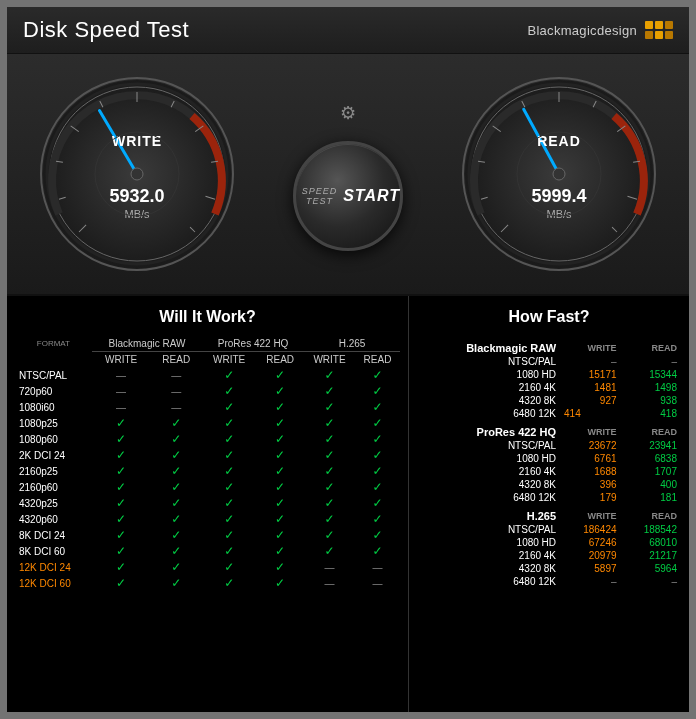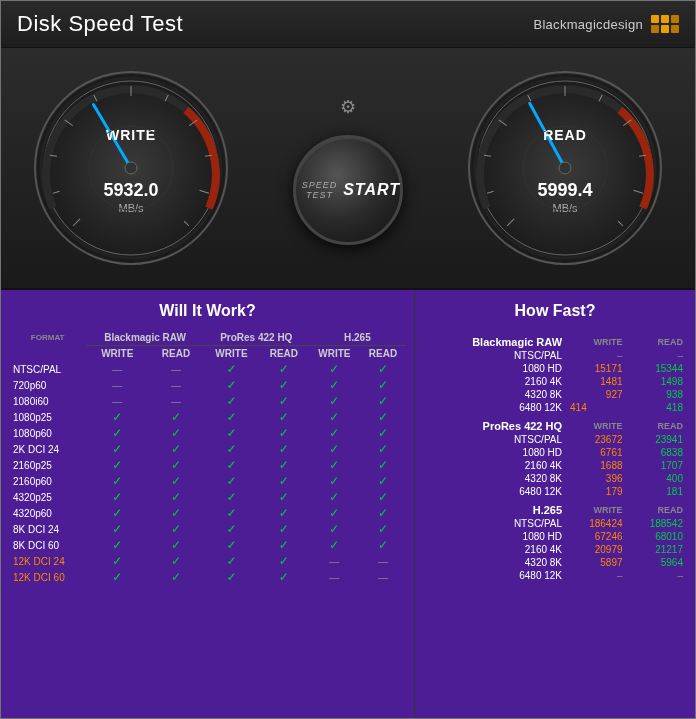--- a/index.html
+++ b/index.html
@@ -8,21 +8,21 @@
       height: 719px;
       background: #1a1a2e;
       font-family: Arial, sans-serif;
       overflow: hidden;
     }
 
     .app-window {
       width: 696px;
       height: 719px;
       background: #1e1e1e;
-      border: 1px solid #737373;
+      border: 7px solid #737373;
       display: flex;
       flex-direction: column;
     }
 
     
     .title-bar {
       background: linear-gradient(180deg, #2a2a2a 0%, #1e1e1e 100%);
       padding: 10px 16px;
       display: flex;
       align-items: center;
@@ -120,21 +120,21 @@
       font-size: 16px;
       font-weight: bold;
       letter-spacing: 1px;
       color: #fff;
     }
 
     
     .data-section {
       flex: 1;
       display: flex;
-      background: #4c1d95;
+      background: #000000;
       overflow: hidden;
     }
 
     .will-it-work {
       flex: 1;
       padding: 12px 8px 8px 8px;
       border-right: 1px solid #333;
     }
 
     .how-fast {
@@ -152,21 +152,21 @@
 
     
     .wit-table {
       width: 100%;
       border-collapse: collapse;
       font-size: 10px;
     }
     .wit-table th {
       color: #cccccc;
       font-size: 10px;
-      font-weight: bold;
+      font-weight: normal;
       text-align: center;
       padding: 2px 3px;
     }
     .wit-table .format-col {
       color: #888888;
       font-size: 8px;
       text-align: center;
     }
     .wit-table td {
       color: #cccccc;

